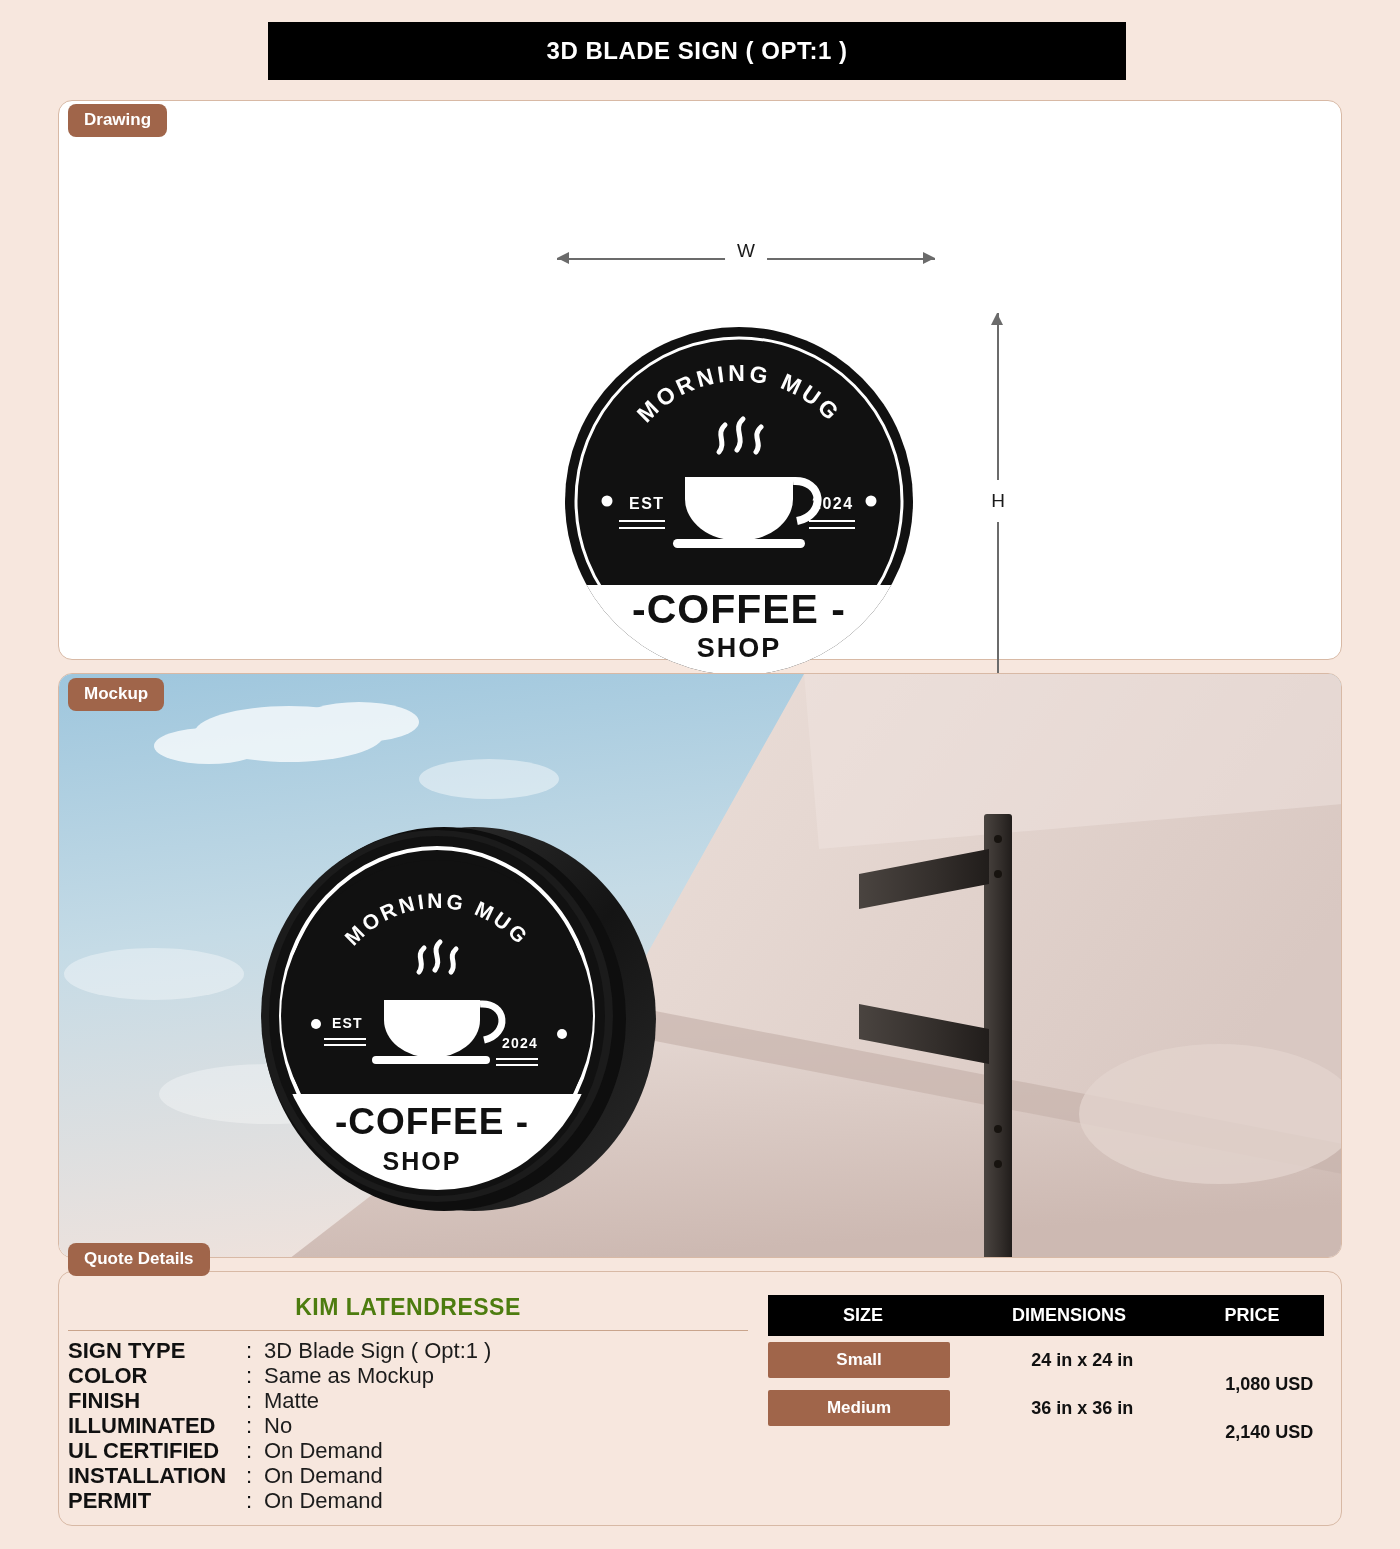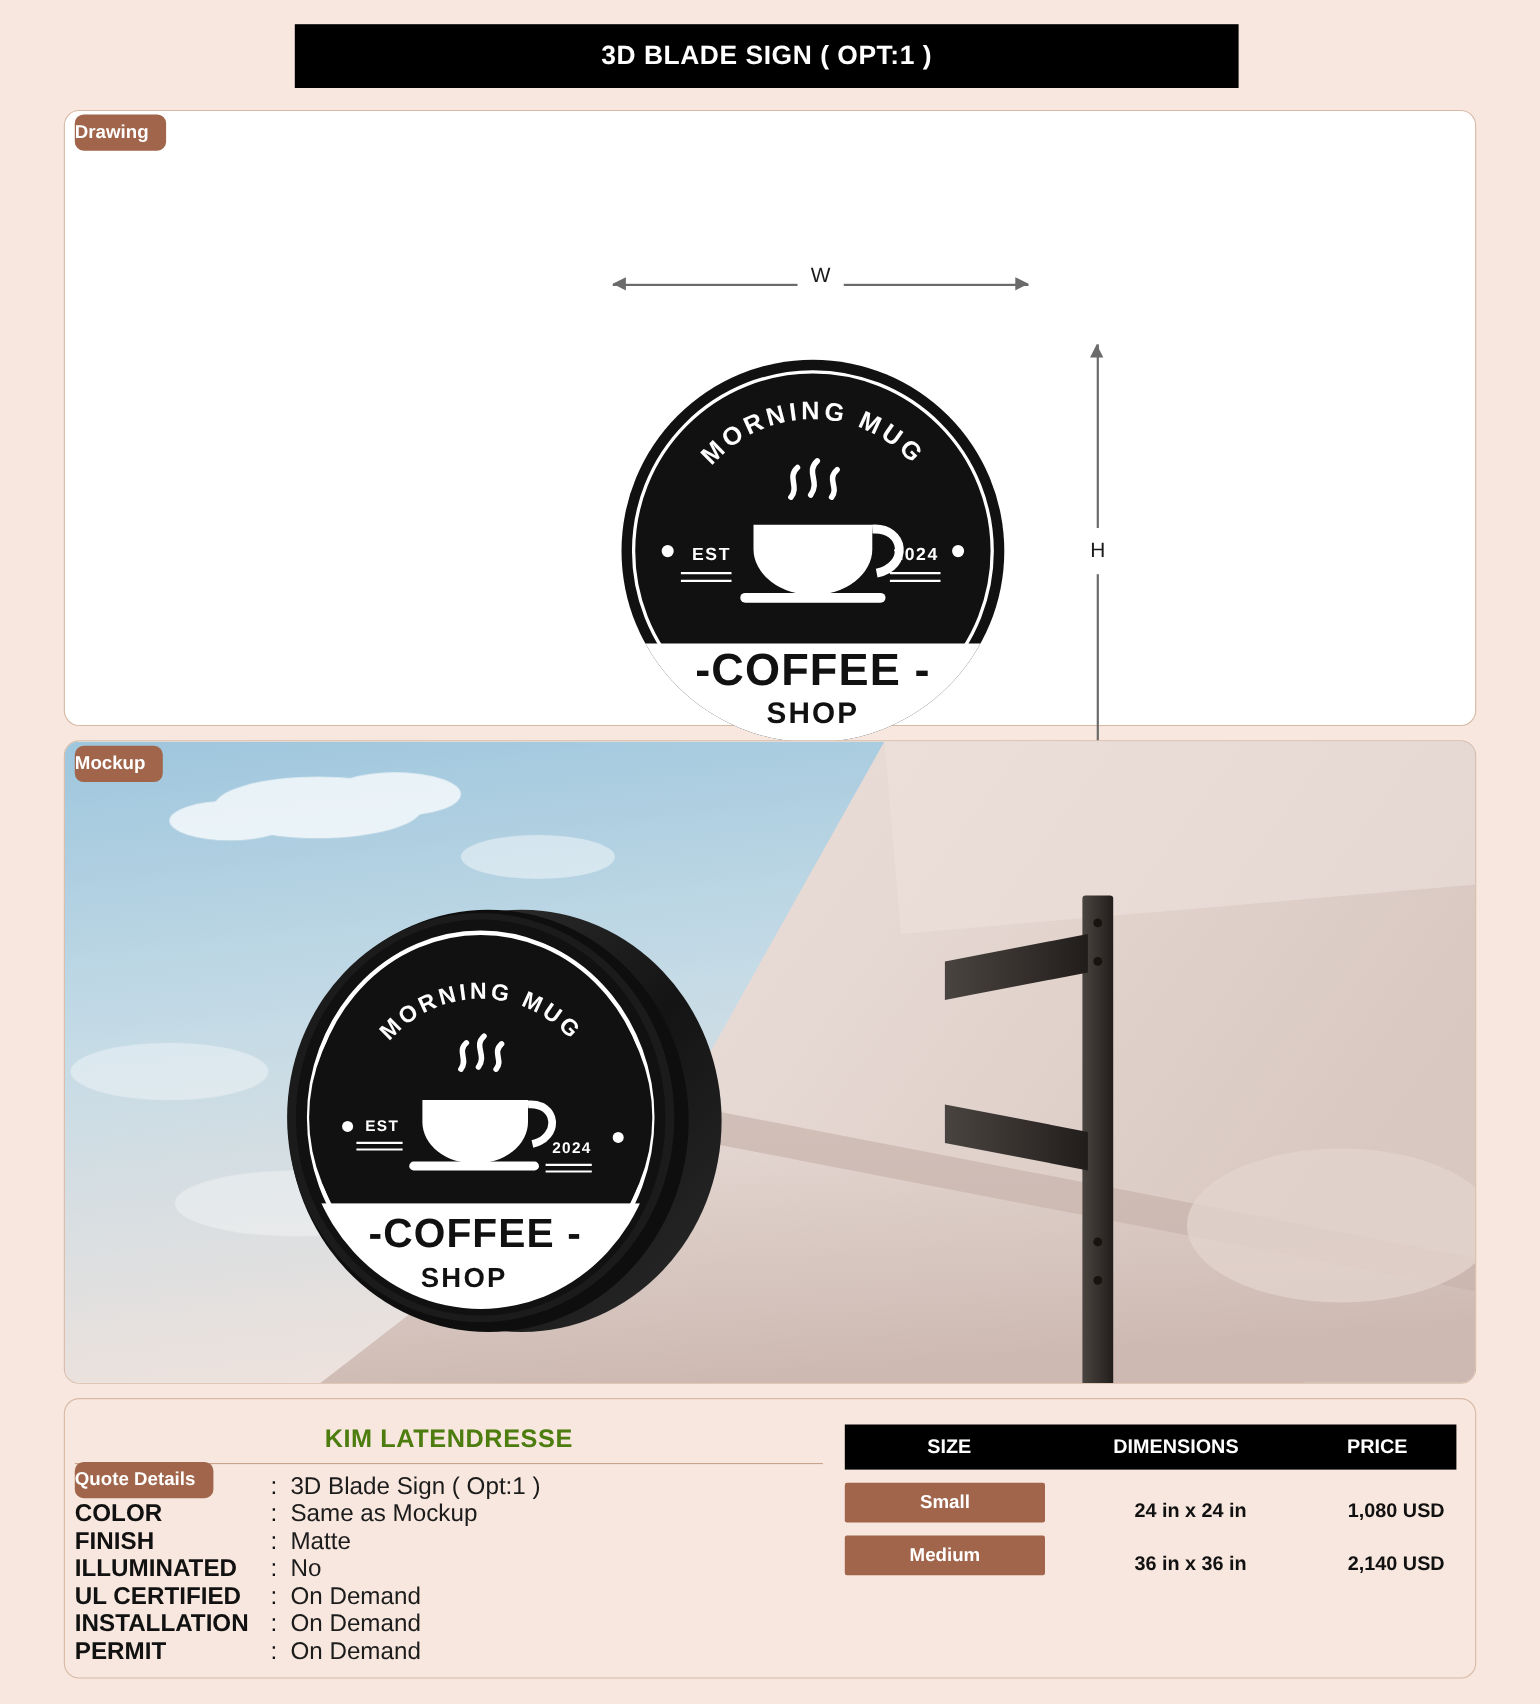--- a/index.html
+++ b/index.html
@@ -37,34 +37,34 @@
     background: #fff;
     border: 1px solid #d8b9a5;
     border-radius: 14px;
   }
   .panel-label {
     position: absolute;
     background: #a0654a;
     color: #fff;
     font-size: 17px;
     font-weight: bold;
-    padding: 6px 16px 7px 0;
+    padding: 6px 16px 7px 16px;
     border-radius: 8px;
     z-index: 5;
     white-space: nowrap;
   }
 
   #drawing-panel { left: 58px; top: 100px; width: 1284px; height: 560px; }
   #drawing-label { left: 68px; top: 104px; }
 
   #mockup-panel { left: 58px; top: 673px; width: 1284px; height: 585px; overflow: hidden; }
   #mockup-label { left: 68px; top: 678px; }
 
   #quote-panel { left: 58px; top: 1271px; width: 1284px; height: 255px; background: #f7e7de; }
-  #quote-label { left: 68px; top: 1329px; }
+  #quote-label { left: 68px; top: 1243px; }
 
   
   .draw-area { position: absolute; inset: 0; }
 
   .dim-w {
     position: absolute;
     left: 498px; top: 148px; width: 378px; height: 20px;
   }
   .dim-w .line {
     position: absolute; top: 9px; left: 0; width: 100%; height: 1.5px; background: #6b6b6b;
@@ -133,21 +133,21 @@
     position: absolute; left: 768px; top: 1295px; width: 556px;
   }
   .pt-head {
     display: flex; background: #000; color: #fff; height: 41px;
     align-items: center; font-weight: bold; font-size: 18px;
   }
   .pt-head .c1 { width: 190px; text-align: center; }
   .pt-head .c2 { width: 222px; text-align: center; }
   .pt-head .c3 { width: 144px; text-align: center; }
 
-  .pt-row { display: flex; align-items: flex-end; height: 48px; gap: 48px; }
+  .pt-row { display: flex; align-items: center; height: 48px; gap: 48px; }
   .pt-row .c1 { width: 190px; display: flex; justify-content: center; }
   .pt-row .c1 .pill {
     background: #a0654a; color: #fff; font-weight: bold; font-size: 17px;
     width: 182px; text-align: center; padding: 8px 0; border-radius: 2px;
   }
   .pt-row .c2 { width: 222px; text-align: center; font-weight: bold; font-size: 18px; color: #111; }
   .pt-row .c3 { width: 144px; text-align: center; font-weight: bold; font-size: 18px; color: #111; margin-top: 48px; }
 </style>
 </head>
 <body>

